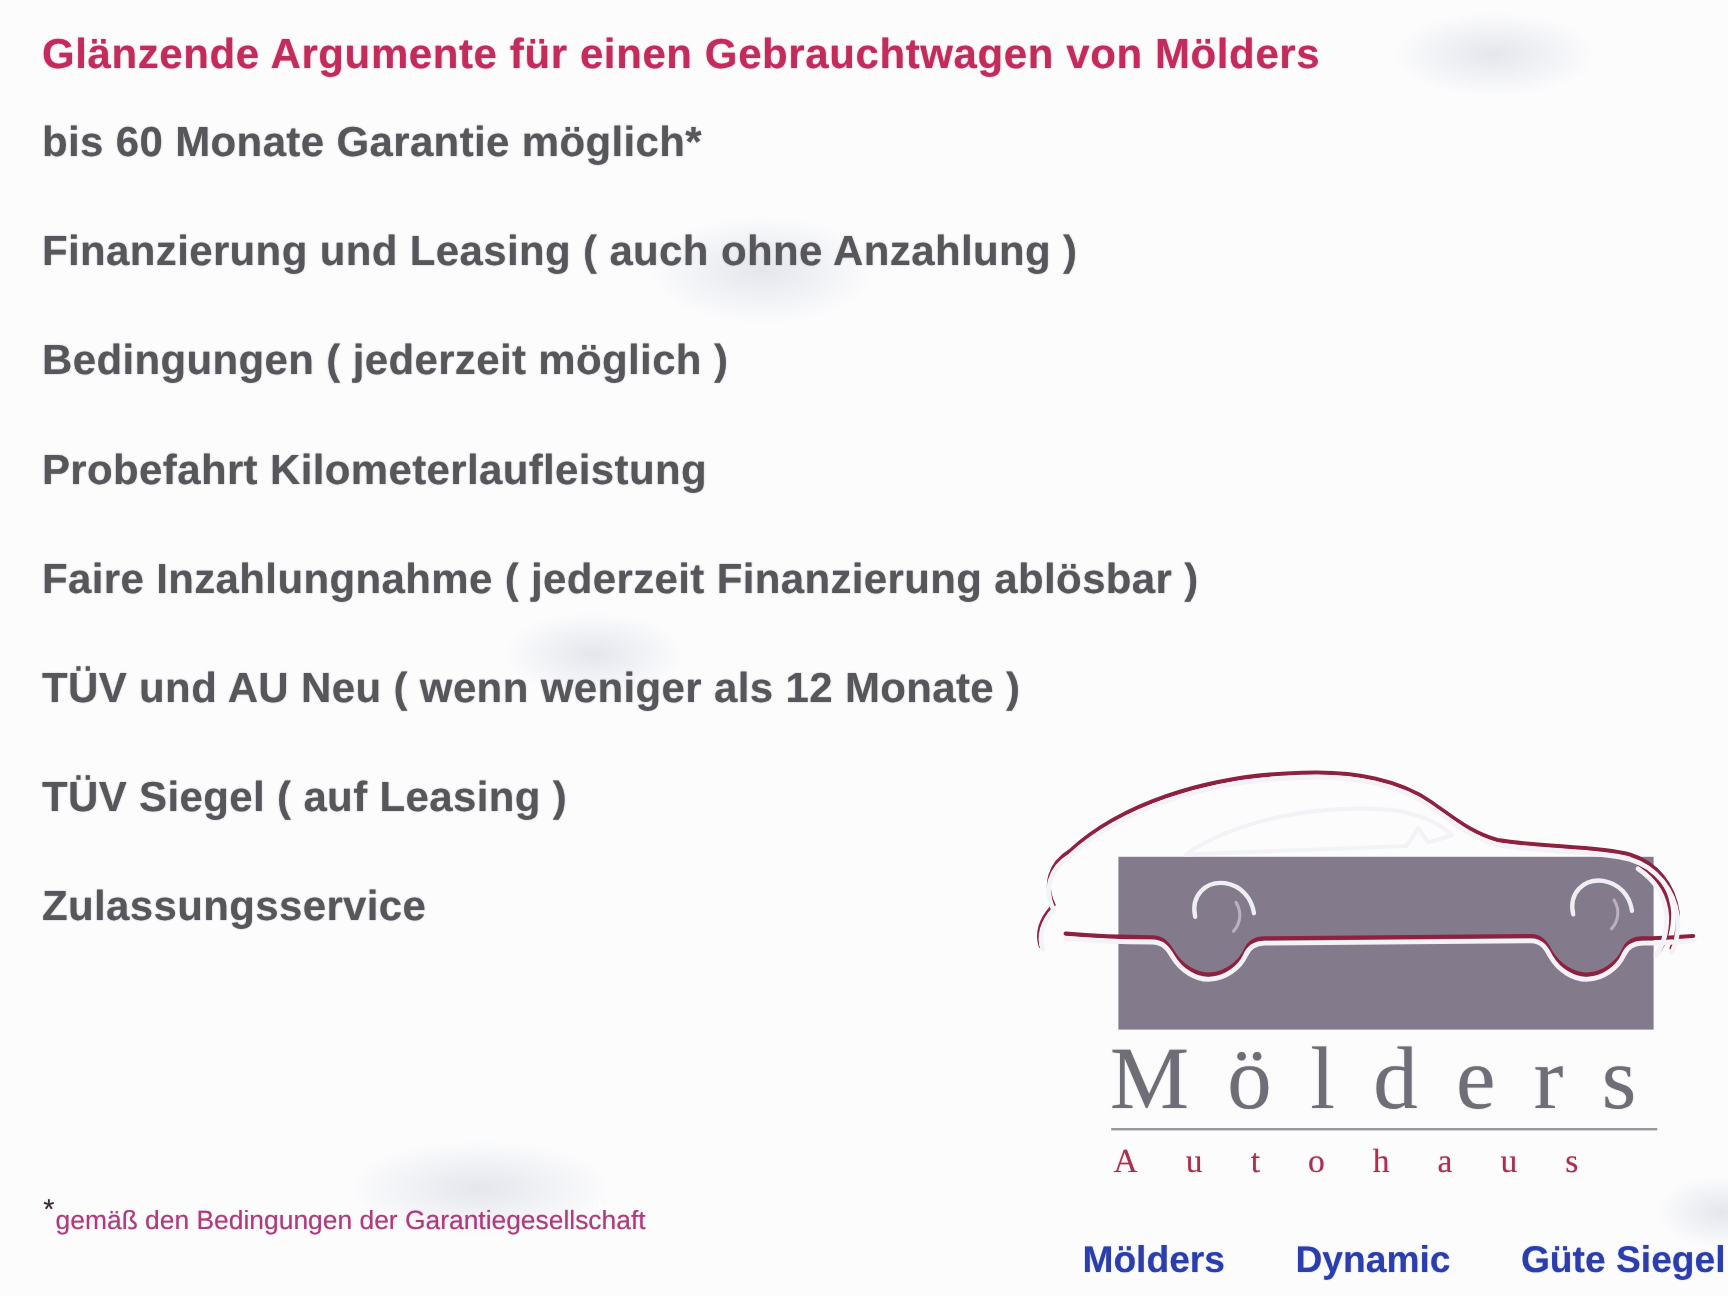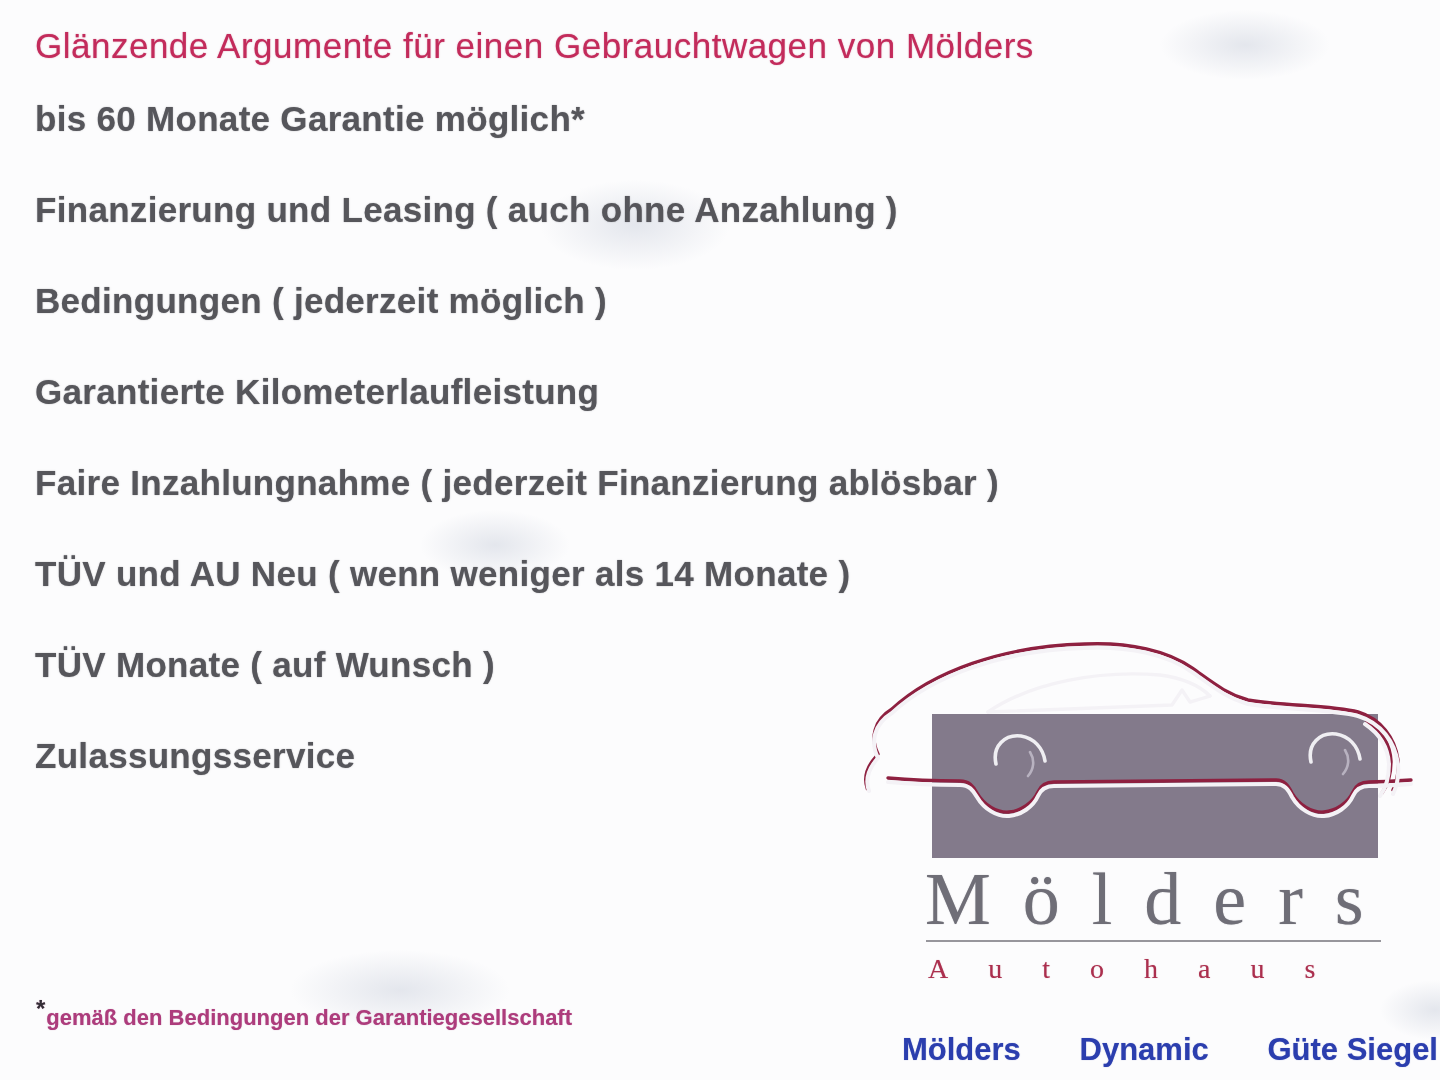--- a/index.html
+++ b/index.html
@@ -5,36 +5,36 @@
   html,body{margin:0;padding:0;}
   body{
     width:1440px;height:1080px;position:relative;overflow:hidden;
     background:#fcfcfd;
     font-family:"Liberation Sans", sans-serif;
   }
   .smudge{position:absolute;border-radius:50%;pointer-events:none;
     background:radial-gradient(closest-side, rgba(188,195,210,0.38), rgba(188,195,210,0));}
   .heading{
     position:absolute;left:35px;top:26px;margin:0;
-    font-size:35px;font-weight:normal;letter-spacing:0.5px;
+    font-size:35px;font-weight:bold;letter-spacing:0.5px;
     color:#c32b5b;text-shadow:0 0 1.3px rgba(180,40,90,0.55);
     white-space:nowrap;
   }
   .benefits{
     position:absolute;left:35px;top:101px;
     display:flex;flex-direction:column;row-gap:56px;
   }
   .benefit{
     font-size:35px;line-height:35px;font-weight:bold;letter-spacing:0.3px;
     color:#56565b;text-shadow:0 0 1.3px rgba(80,80,88,0.55);
     white-space:nowrap;
   }
   .footnote{
     position:absolute;left:36px;top:995px;
-    font-size:22px;font-weight:bold;color:#ad3c7c;
+    font-size:22px;font-weight:normal;color:#ad3c7c;
     text-shadow:0 0 1px rgba(160,60,120,0.5);white-space:nowrap;text-align:right;
   }
   .footnote sup{
     font-size:24px;color:#332e36;vertical-align:8px;margin-right:1px;
   }
   .logo{position:absolute;left:0;top:0;width:0;height:0;}
   .car-art{position:absolute;left:860px;top:640px;width:580px;height:240px;}
   .logo-name{
     position:absolute;left:925px;top:862px;width:458px;
     font-family:"Liberation Serif", serif;font-size:74px;line-height:74px;
@@ -66,24 +66,24 @@
 <div class="smudge" style="left:290px;top:950px;width:220px;height:80px;"></div>
 <div class="smudge" style="left:1380px;top:980px;width:110px;height:60px;"></div>
 <div class="smudge" style="left:420px;top:510px;width:150px;height:70px;"></div>
 
 <h1 class="heading">Glänzende Argumente für einen Gebrauchtwagen von Mölders</h1>
 
 <div class="benefits">
   <div class="benefit">bis 60 Monate Garantie möglich*</div>
   <div class="benefit">Finanzierung und Leasing ( auch ohne Anzahlung )</div>
   <div class="benefit">Bedingungen ( jederzeit möglich )</div>
-  <div class="benefit">Garantierte Kilometerlaufleistung</div>
+  <div class="benefit">Probefahrt Kilometerlaufleistung</div>
   <div class="benefit">Faire Inzahlungnahme ( jederzeit Finanzierung ablösbar )</div>
-  <div class="benefit">TÜV und AU Neu ( wenn weniger als 14 Monate )</div>
-  <div class="benefit">TÜV Monate ( auf Wunsch )</div>
+  <div class="benefit">TÜV und AU Neu ( wenn weniger als 12 Monate )</div>
+  <div class="benefit">TÜV Siegel ( auf Leasing )</div>
   <div class="benefit">Zulassungsservice</div>
 </div>
 
 <div class="footnote"><sup>*</sup><span>gemäß den Bedingungen der Garantiegesellschaft</span></div>
 
 <div class="logo">
   <svg class="car-art" viewBox="0 0 580 240" xmlns="http://www.w3.org/2000/svg">
 
     <rect x="72" y="74" width="446" height="144" fill="#837a8b"></rect>
     <g fill="none" stroke-linecap="round" stroke-linejoin="round">

